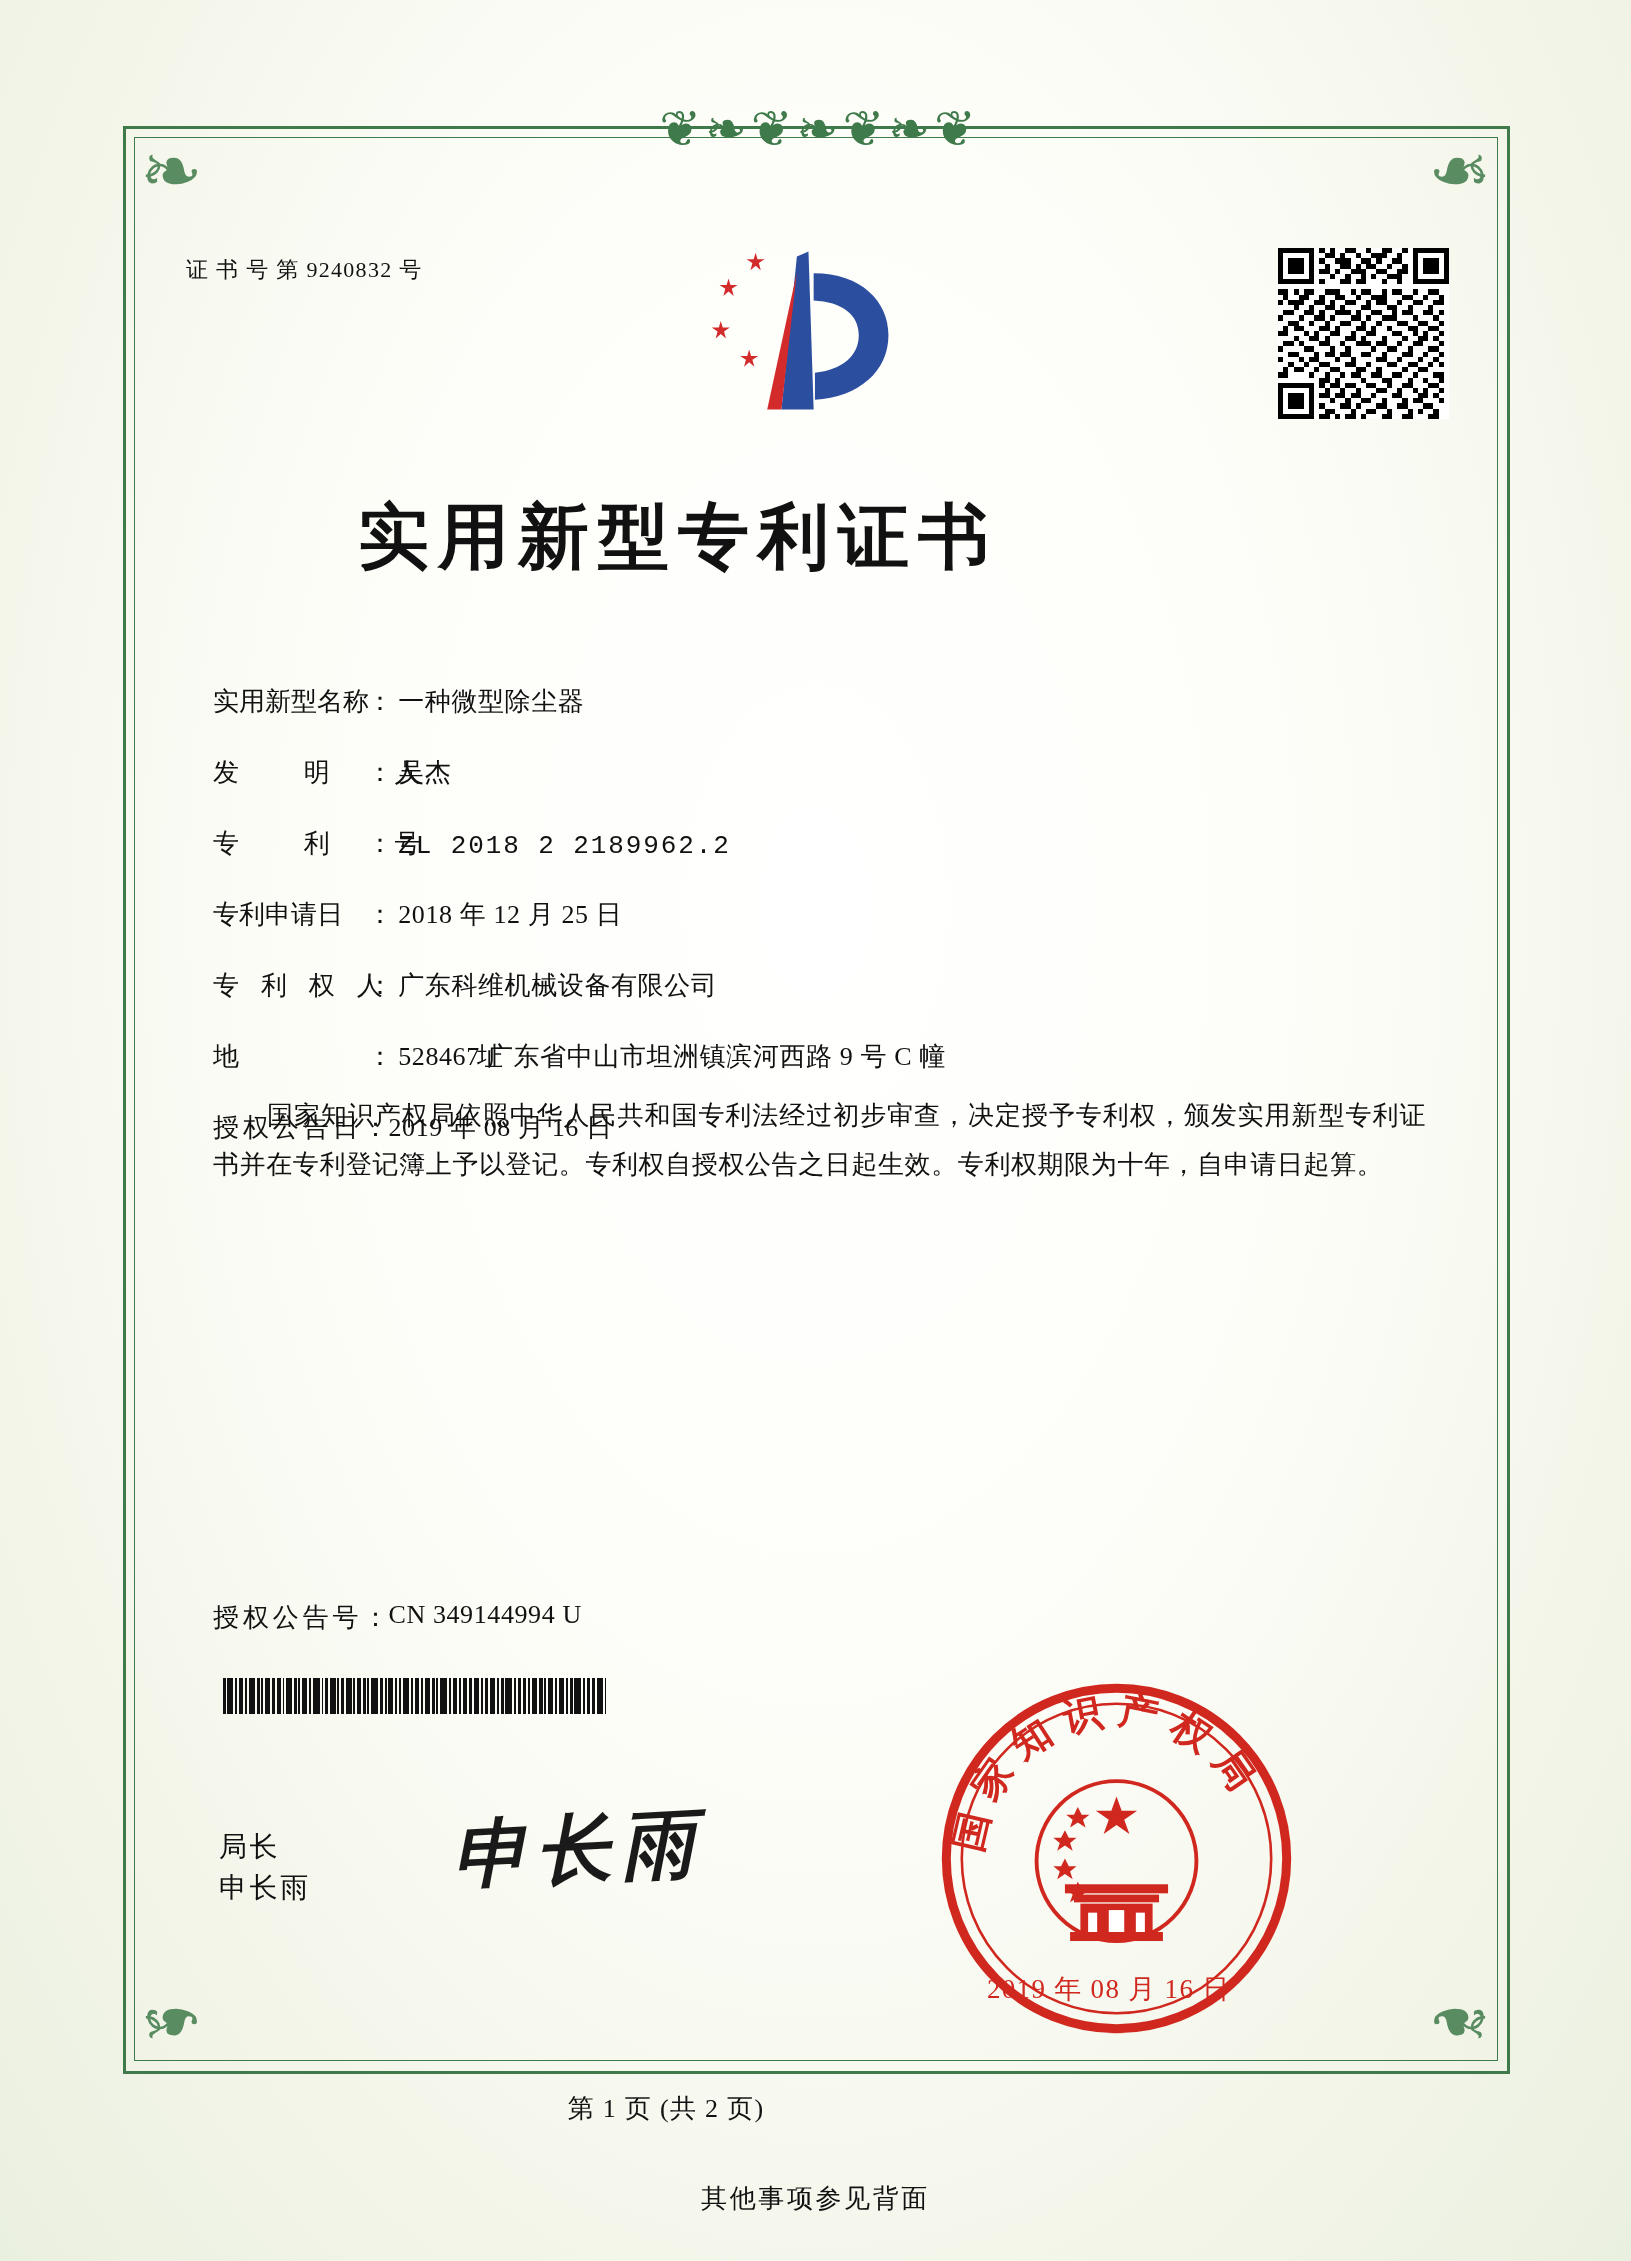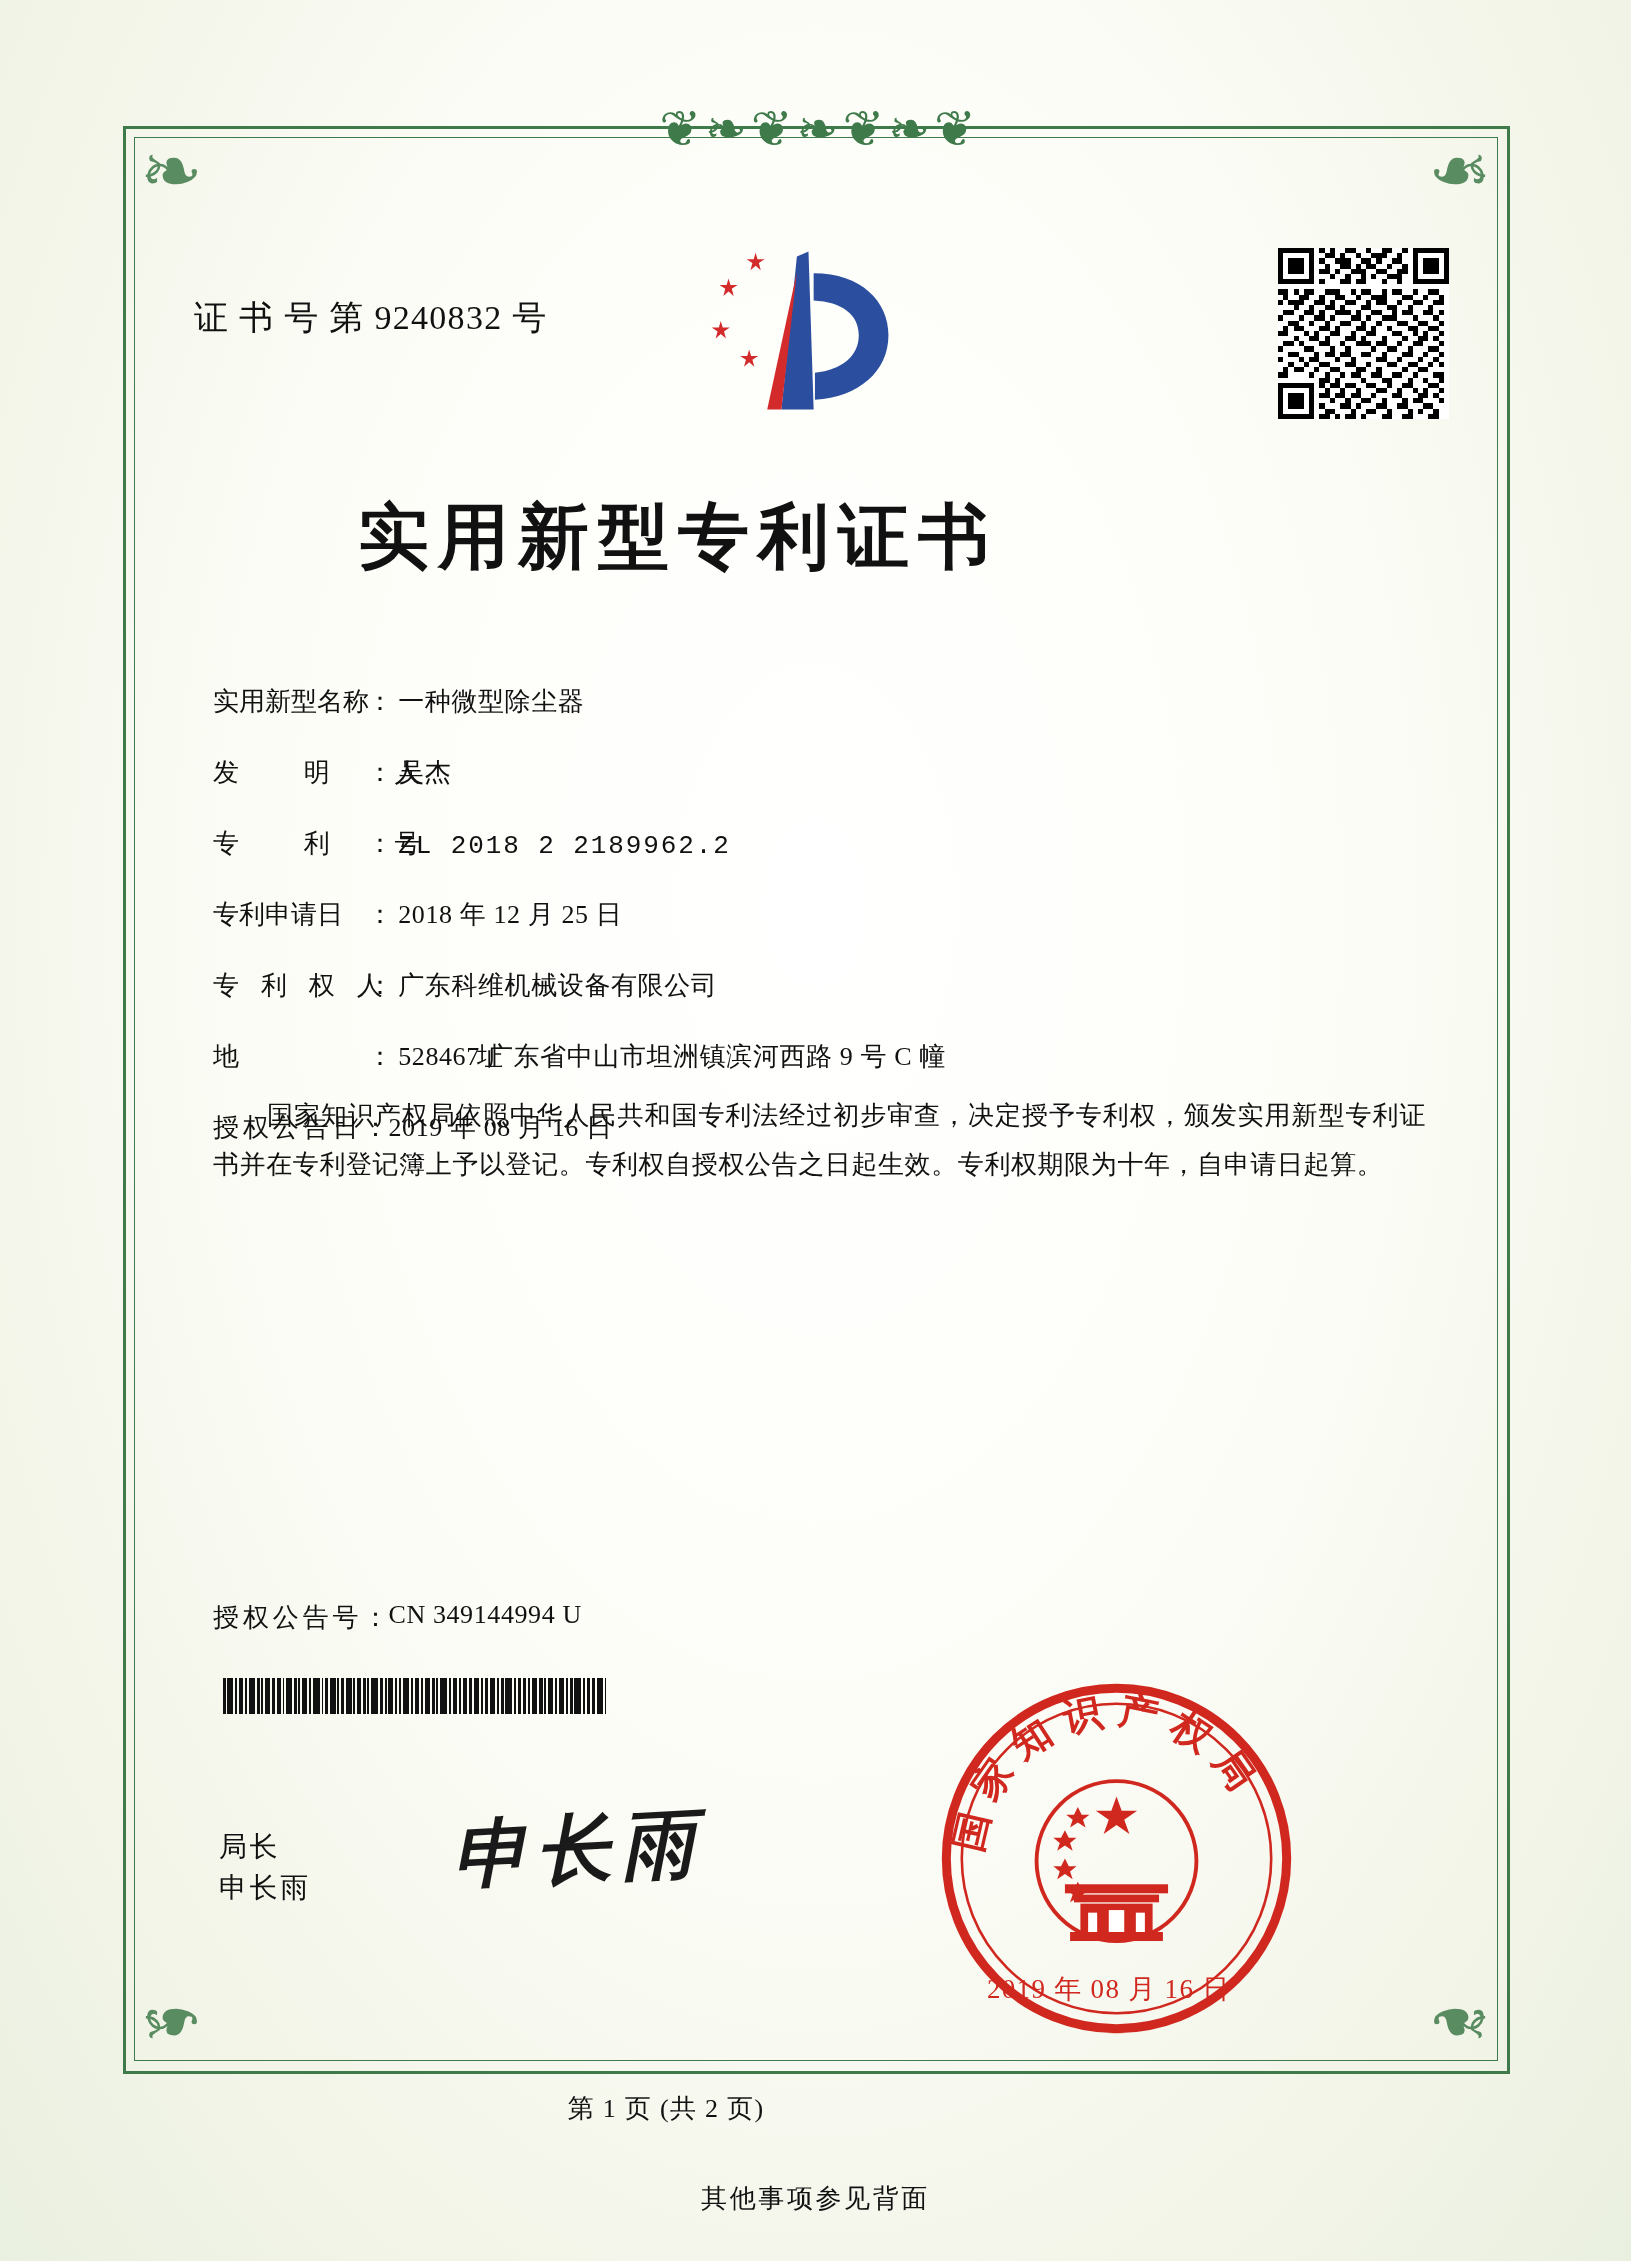--- a/index.html
+++ b/index.html
@@ -65,26 +65,25 @@
     line-height: 65px;
     letter-spacing: 3.9px;
     white-space: nowrap;
     overflow: hidden;
     user-select: none;
   }
 
   
   .cert-no {
     position: absolute;
-    left: 194px; top: 255px;
-    font-size: 34px;
+    left: 186px; top: 255px;
+    font-size: 22px;
     color: #111;
     letter-spacing: 1.3px;
     white-space: nowrap;
-    margin-top: 40px;
   }
 
   .logo {
     position: absolute;
     left: 700px; top: 245px;
     width: 226px; height: 187px;
   }
 
   .qr {
     position: absolute;

